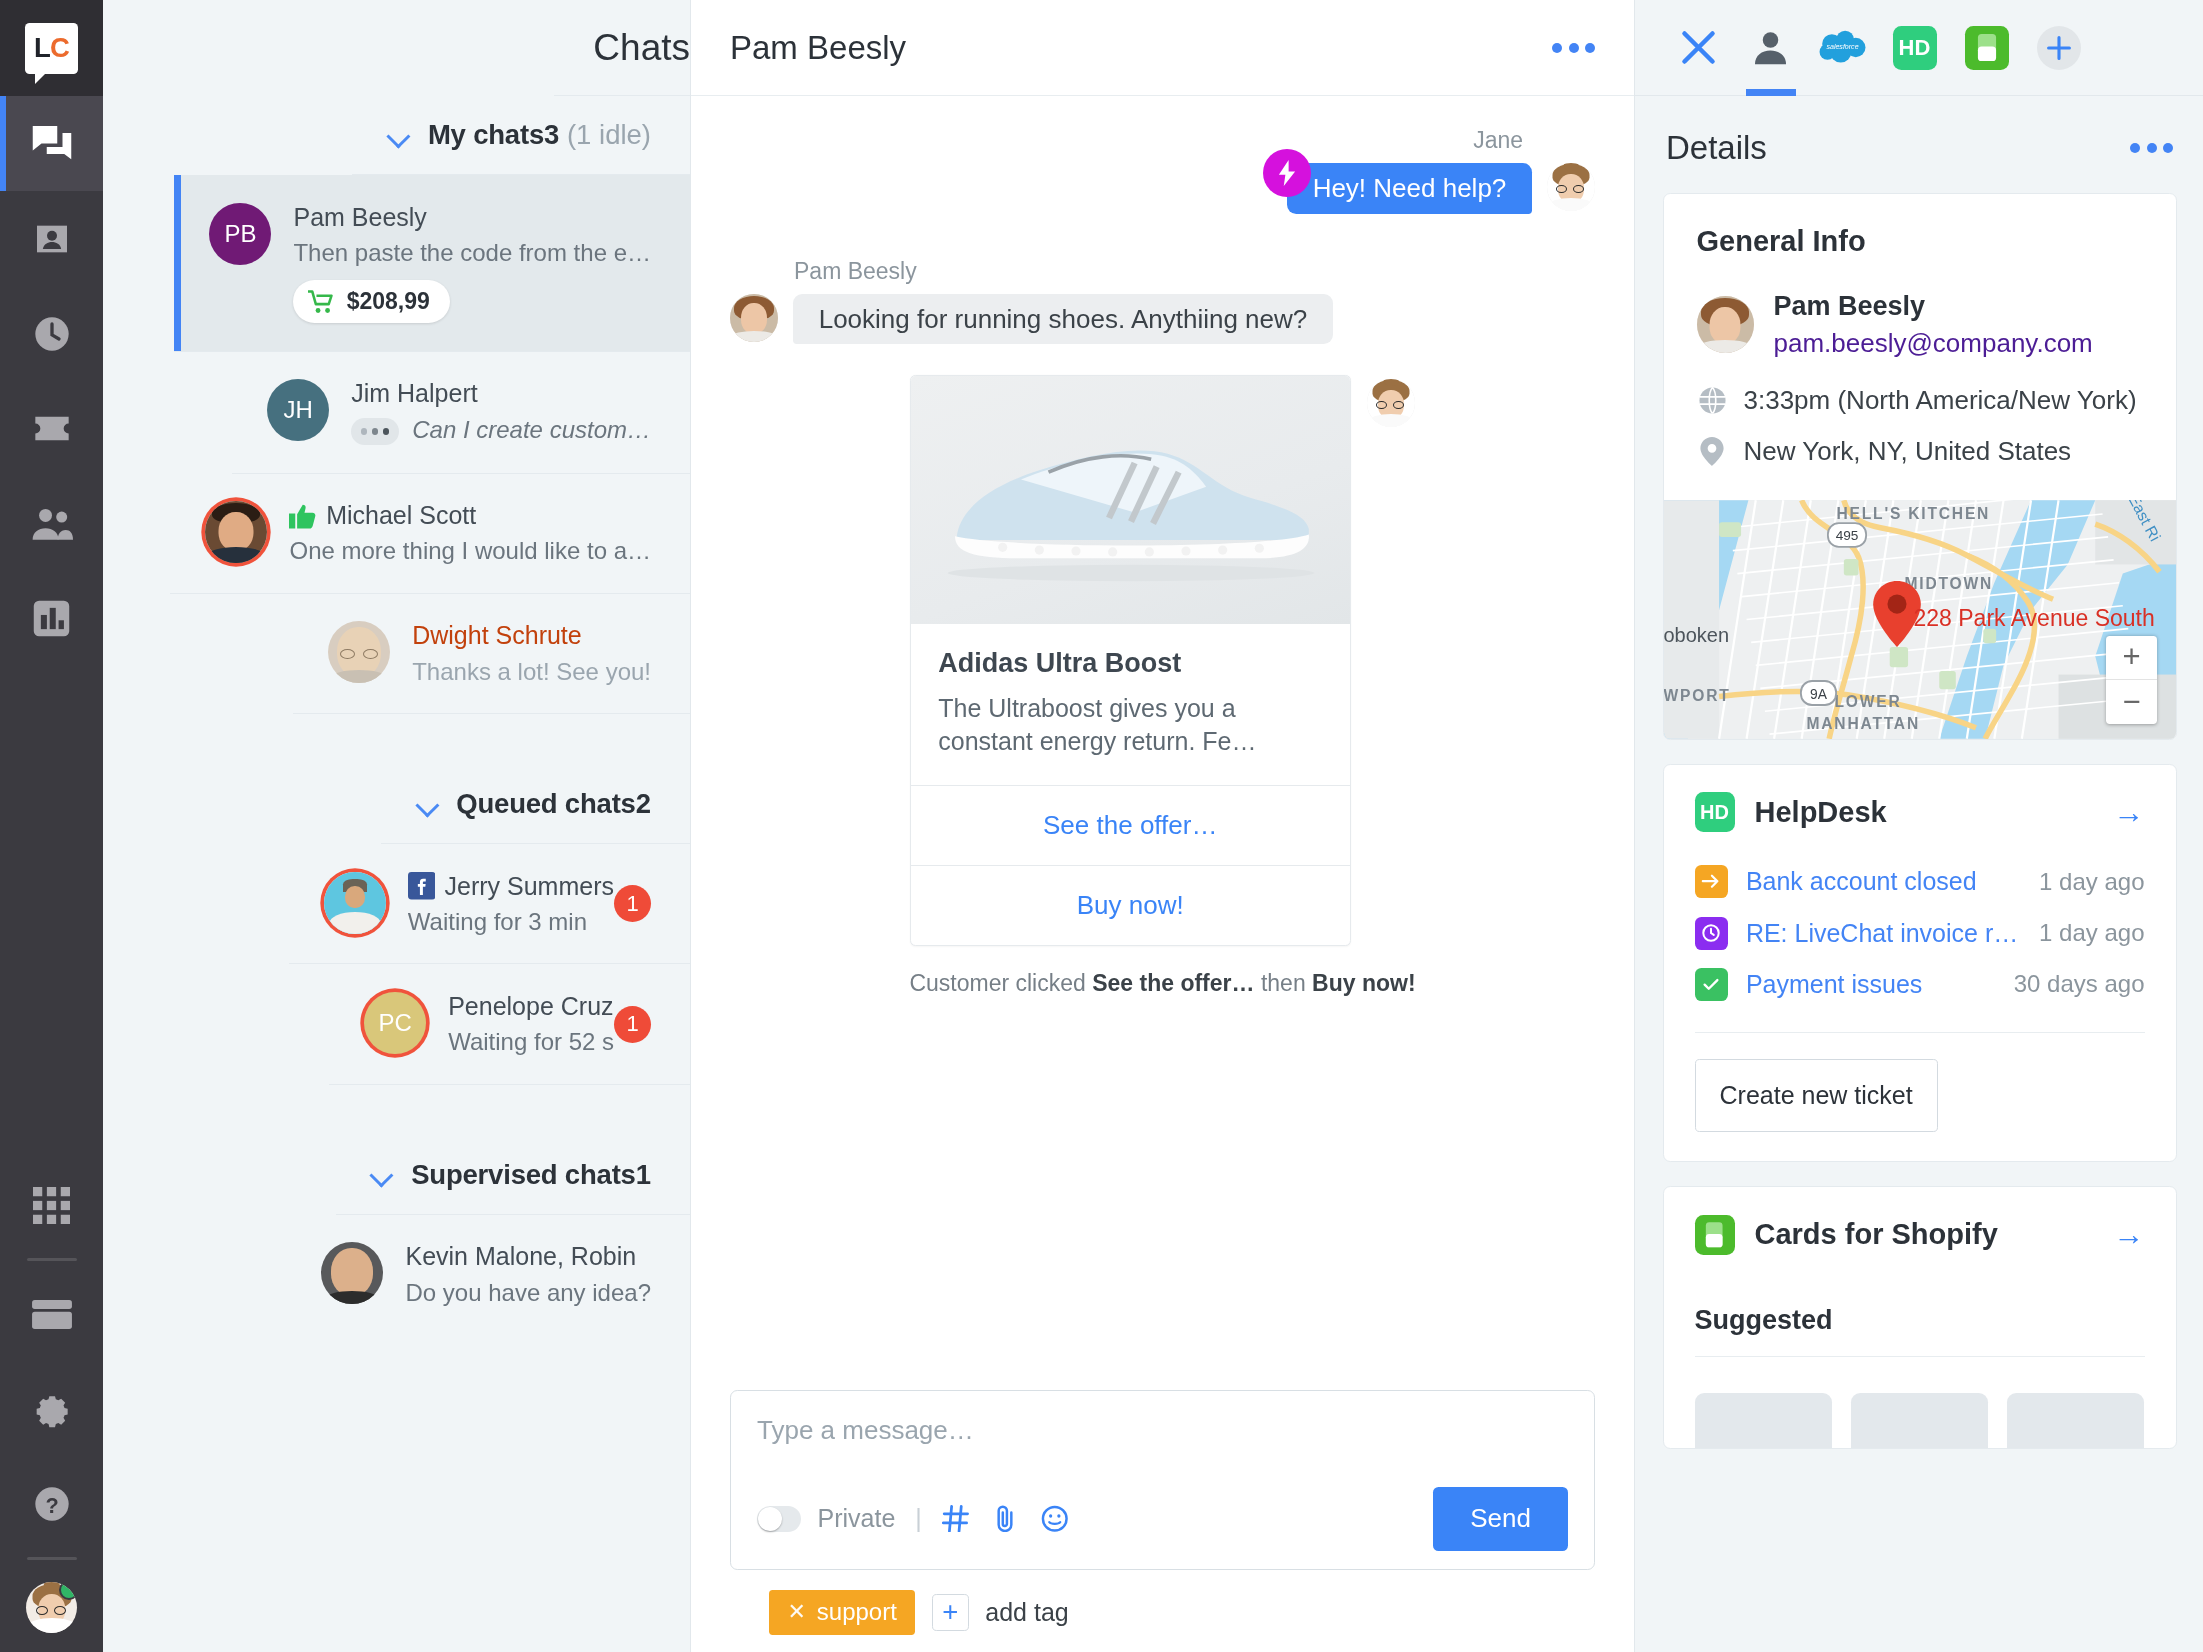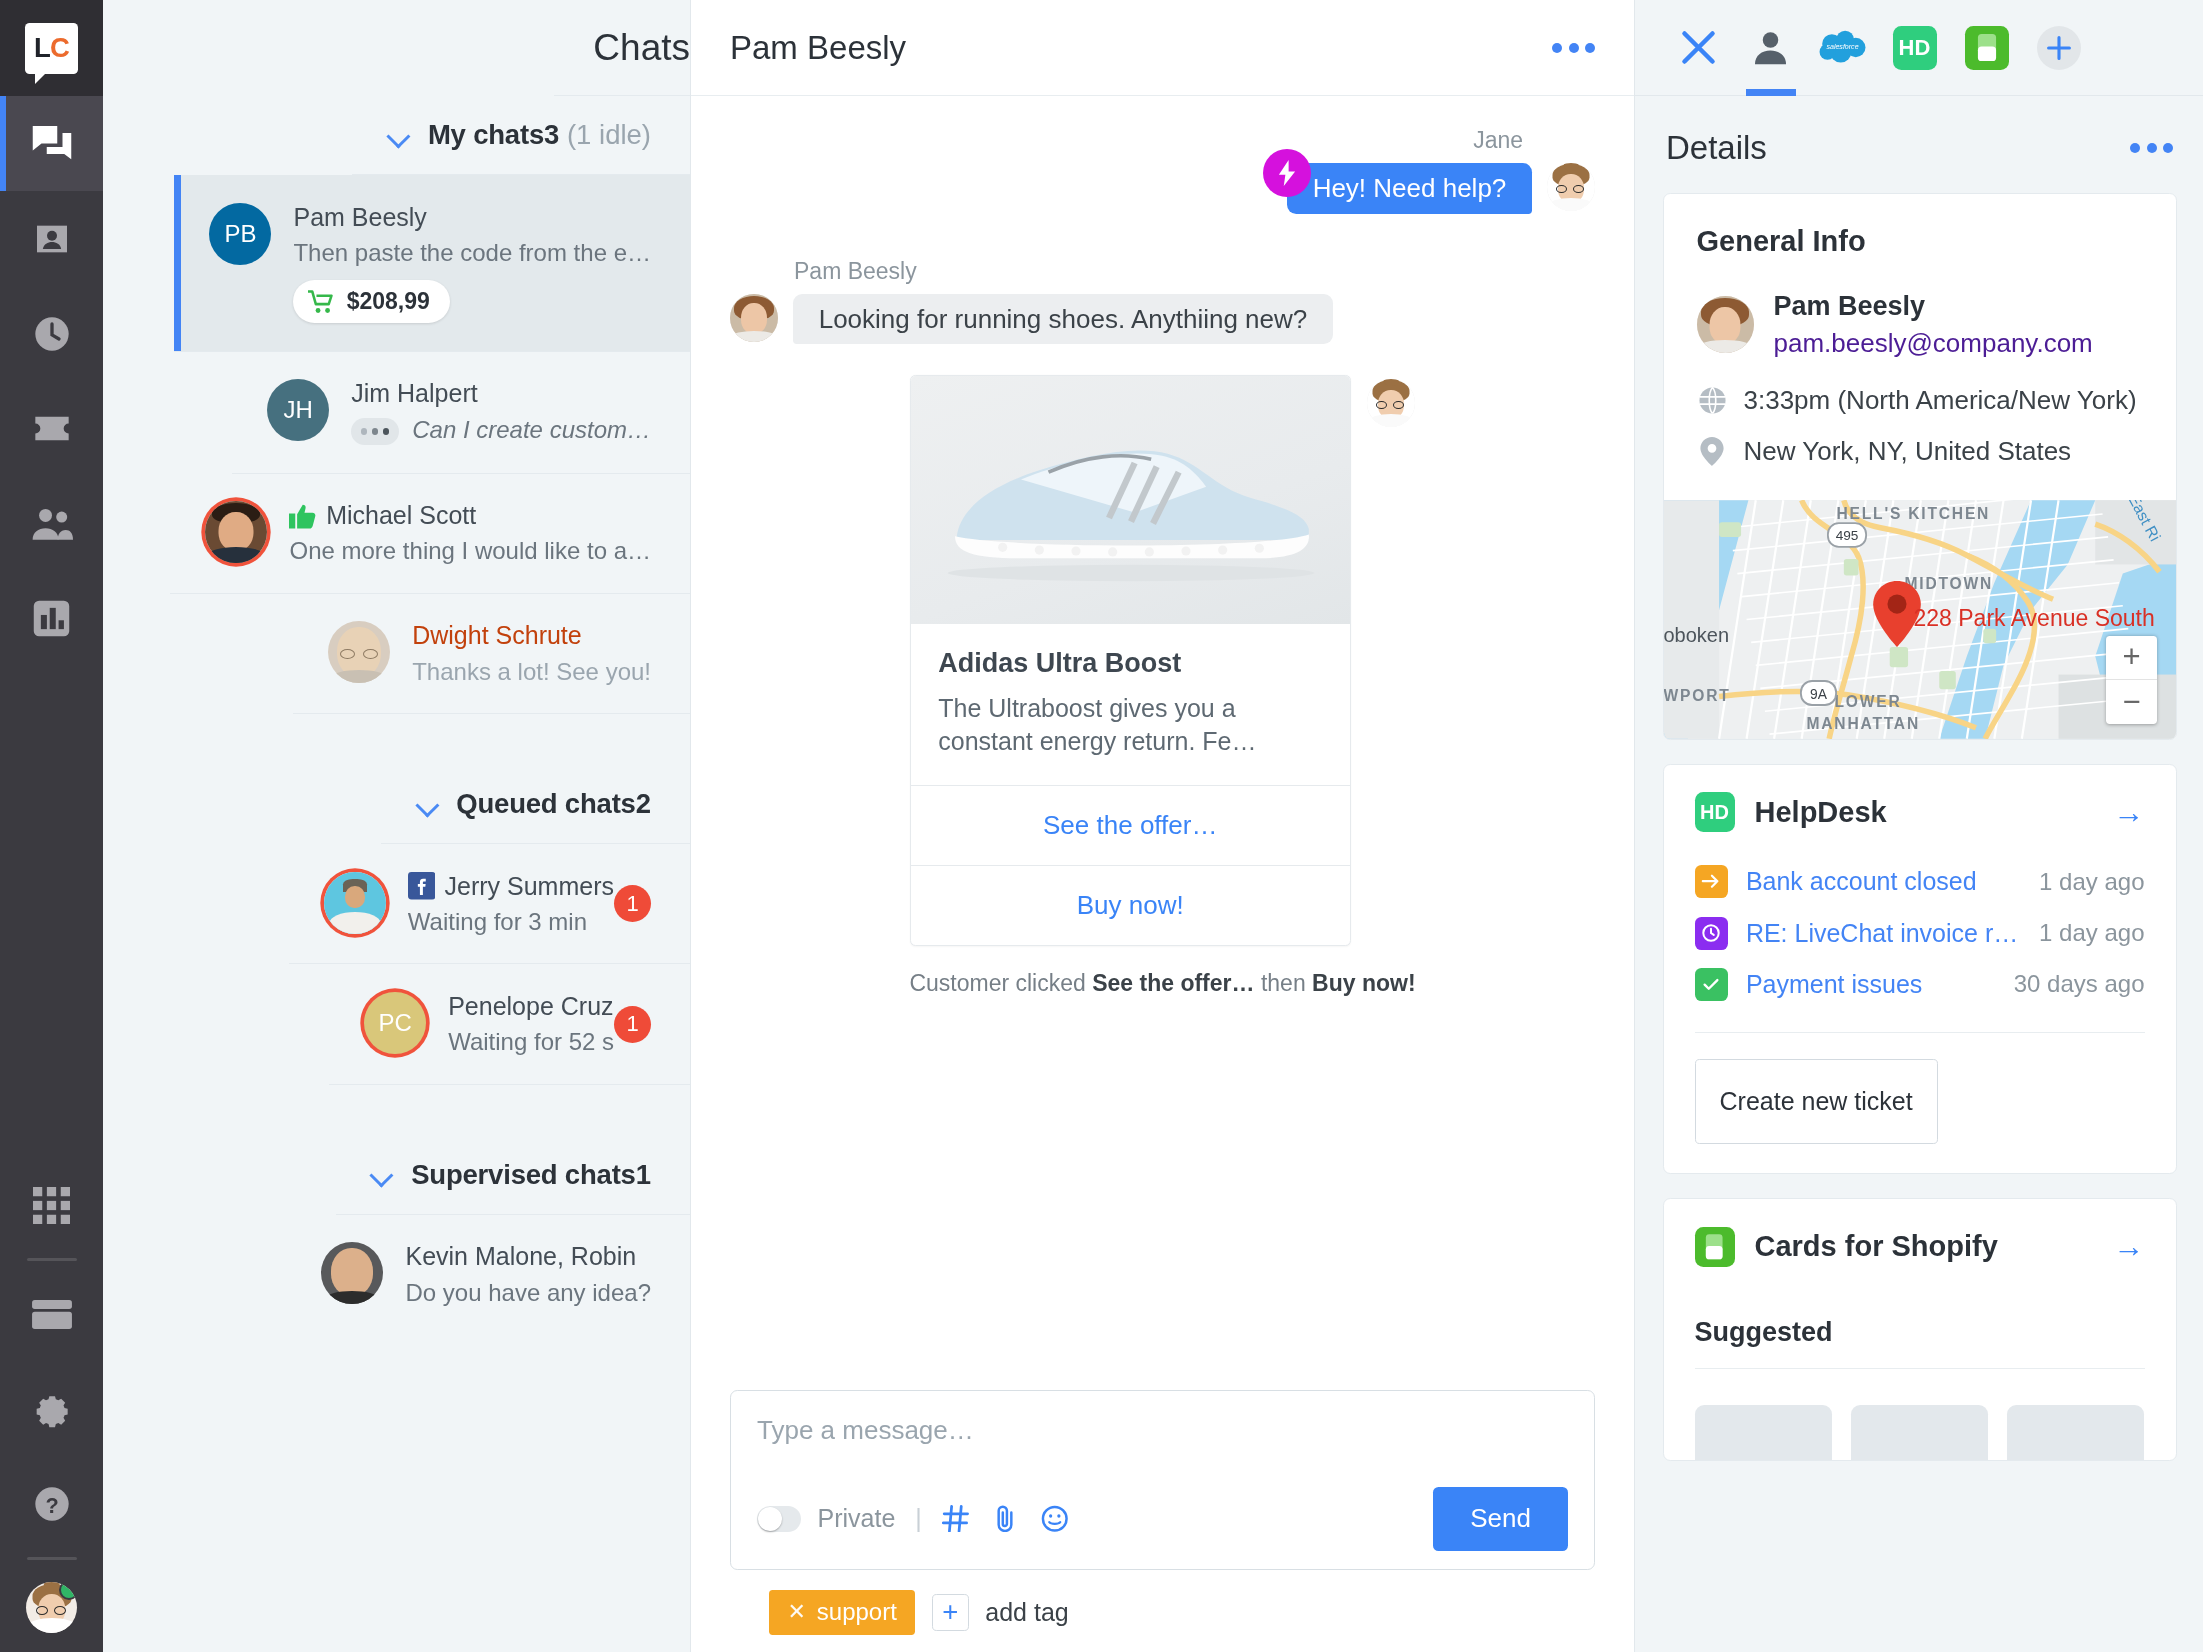--- a/index.html
+++ b/index.html
@@ -255,21 +255,21 @@
   .int-name { font-size: 29px; font-weight: 700; color: #2c3239; }
   .arrow-r { margin-left: auto; color: #3a84f7; font-size: 31px; cursor: pointer; line-height: 1;}
   .ticket-row { display: flex; align-items: center; gap: 18.4px; padding: 9.2px 31px; }
   .t-ic { width: 33px; height: 33px; border-radius: 6.4px; display:flex; align-items:center; justify-content:center; flex:0 0 33px; }
   .t-orange { background: #f5a623; } .t-purple { background: #8b2df0; } .t-green { background: #3ac162; }
   .t-title { font-size: 25px; color: #4384f5; white-space: nowrap; overflow: hidden; text-overflow: ellipsis; max-width: 303px;}
   .t-age { margin-left: auto; font-size: 24px; color: #8b959d; white-space: nowrap; }
   .div-line { height: 0.9px; background: #e8edf0; margin: 22px 31px 0; }
   .create-btn {
     margin: 26px 31px 29px; border: 0.9px solid #d3dae0; border-radius: 4.6px; background: #fff;
-    padding: 27px 24px; font-size: 25px; color: #2c3239; display: inline-block; cursor: pointer;
+    padding: 21px 24px; font-size: 25px; color: #2c3239; display: inline-block; cursor: pointer;
   }
   .sugg-title { font-size: 27px; font-weight: 700; color: #2c3239; padding: 26px 31px 0; }
   .sugg-line { height: 0.9px; background: #e8edf0; margin: 20px 31px 0; }
   .sugg-cards { display: flex; gap: 18.4px; padding: 37px 31px 0; }
   .sugg-card { flex: 1; height: 55px; background: #e3e8ec; border-radius: 9.2px 9.2px 0 0; }
 </style>
 </head>
 <body>
 
 <div class="app">
@@ -375,21 +375,21 @@
       <h1>Chats</h1>
     </div>
 
     <div class="section-head">
       <span class="chev"></span>
       <span class="section-title">My chats</span>
       <span class="section-count"><span>3</span><span class="muted"> (1 idle)</span></span>
     </div>
 
     <div class="chat-item selected">
-      <div class="av" style="background:#0369a1">
+      <div class="av" style="background:#701a75">
         <span>PB</span>
       </div>
       <div class="chat-body">
         <div class="chat-name">Pam Beesly</div>
         <div class="chat-prev">Then paste the code from the e…</div>
         <div class="cart-badge">
           <svg width="27.5" height="24" viewBox="0 0 26 22">
               <path d="M0 1h4l3.4 12h12.2l2.6-8H8" stroke="#35b84a" stroke-width="2.4" fill="none" stroke-linejoin="round"></path>
               <circle cx="9.5" cy="19" r="2.3" fill="#35b84a"></circle>
               <circle cx="18.5" cy="19" r="2.3" fill="#35b84a"></circle>

